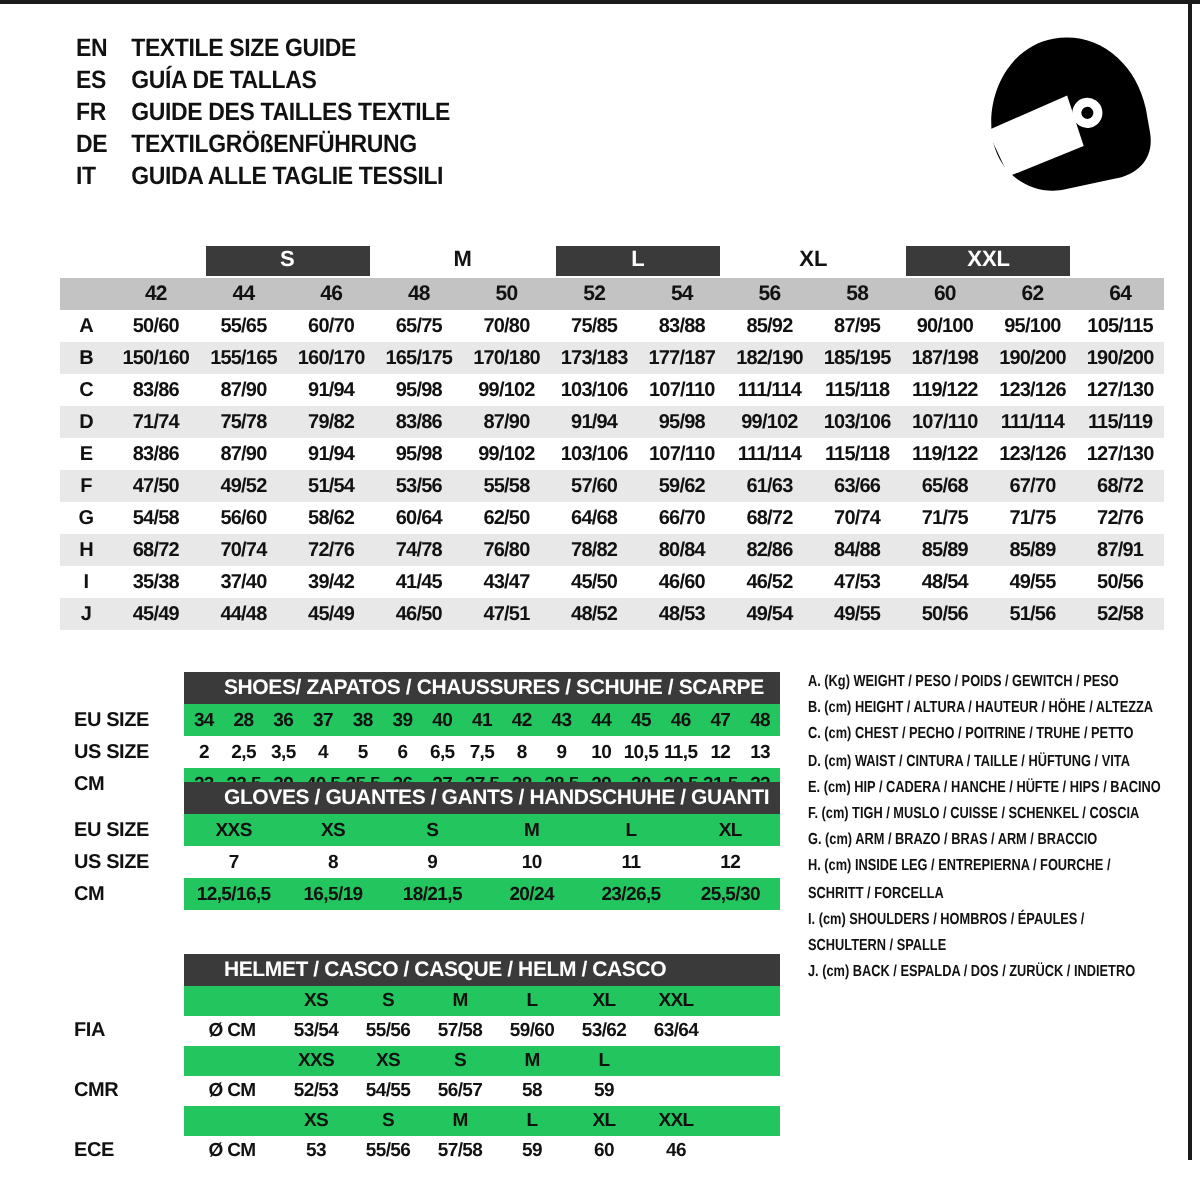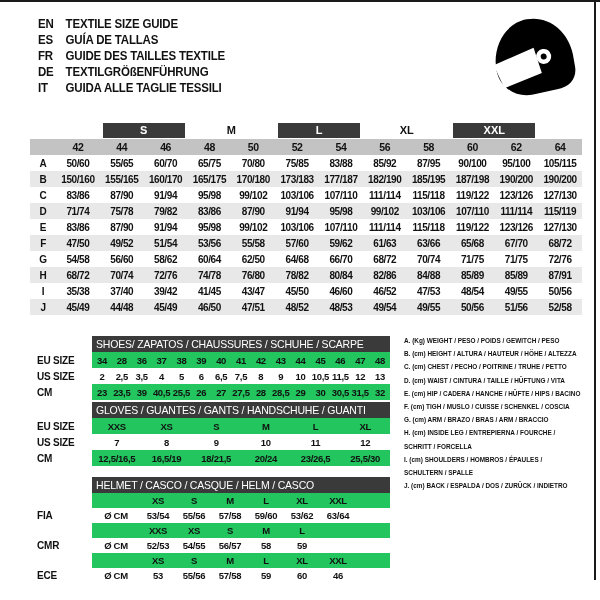--- a/index.html
+++ b/index.html
@@ -25,33 +25,33 @@
   .glabel{display:flex;align-items:center;justify-content:center;font-weight:bold;font-size:11px;color:#111;}
   .size-row{height:16px;background:#c3c3c3;}
   .mrow{height:16px;}
   .mrow.stripe{background:#e8e8e8;}
   .mcell{display:flex;align-items:center;justify-content:center;font-size:10px;font-weight:bold;
          letter-spacing:-0.4px;white-space:nowrap;}
   .size-row .mcell{font-size:10.5px;}
 
   
   .sub-table{position:absolute;left:35px;width:360px;}
-  .sub-bar{margin-left:57px;width:298px;height:16px;background:#3a3a3a;color:#fff;font-weight:normal;
-           font-size:10.5px;display:flex;align-items:center;padding-left:4px;box-sizing:border-box;
+  .sub-bar{margin-left:57px;width:298px;height:16px;background:#3a3a3a;color:#fff;font-weight:bold;
+           font-size:10.5px;display:flex;align-items:center;padding-left:20px;box-sizing:border-box;
            letter-spacing:-0.2px;white-space:nowrap;}
   .sub-row{position:relative;height:16px;}
   .helmet-block .sub-row{height:15px;}
   .rlabel{position:absolute;left:2px;top:0;height:100%;display:flex;align-items:center;
           font-weight:bold;font-size:10px;letter-spacing:-0.2px;white-space:nowrap;}
   .content{position:absolute;left:57px;top:0;width:298px;height:100%;display:grid;align-items:center;}
   .sub-row.stripe .content{background:#22c55e;}
   .scell{display:flex;align-items:center;justify-content:center;font-size:9.5px;font-weight:bold;
          letter-spacing:-0.3px;white-space:nowrap;}
   .shoes-block{top:336px;}
-  .gloves-block{top:402px;}
+  .gloves-block{top:391px;}
   .helmet-block{top:477px;}
 
   
   .legend{position:absolute;left:404px;top:334px;width:250px;transform:scaleX(0.8);
           transform-origin:left top;}
   .leg-line{font-size:8px;font-weight:bold;line-height:13.2px;white-space:nowrap;}
 </style>
 </head>
 <body>
 

